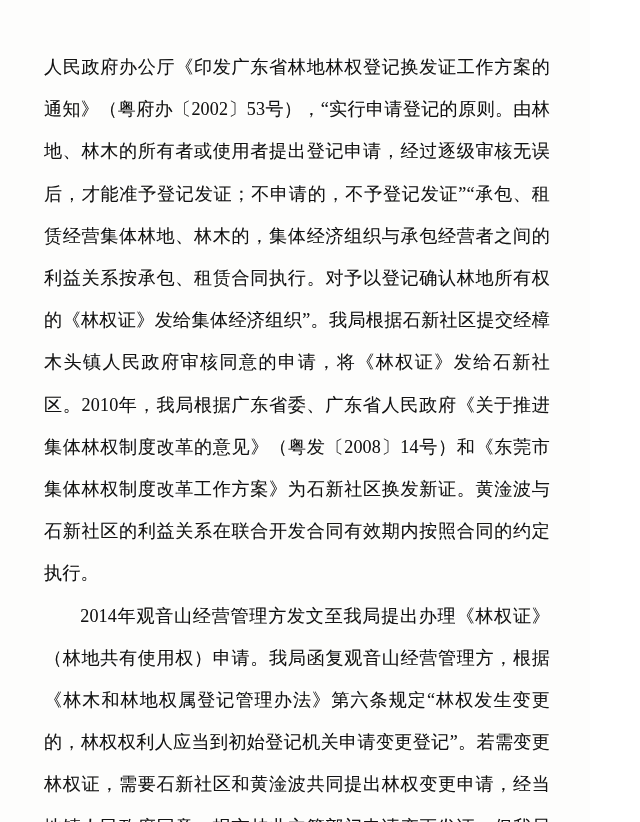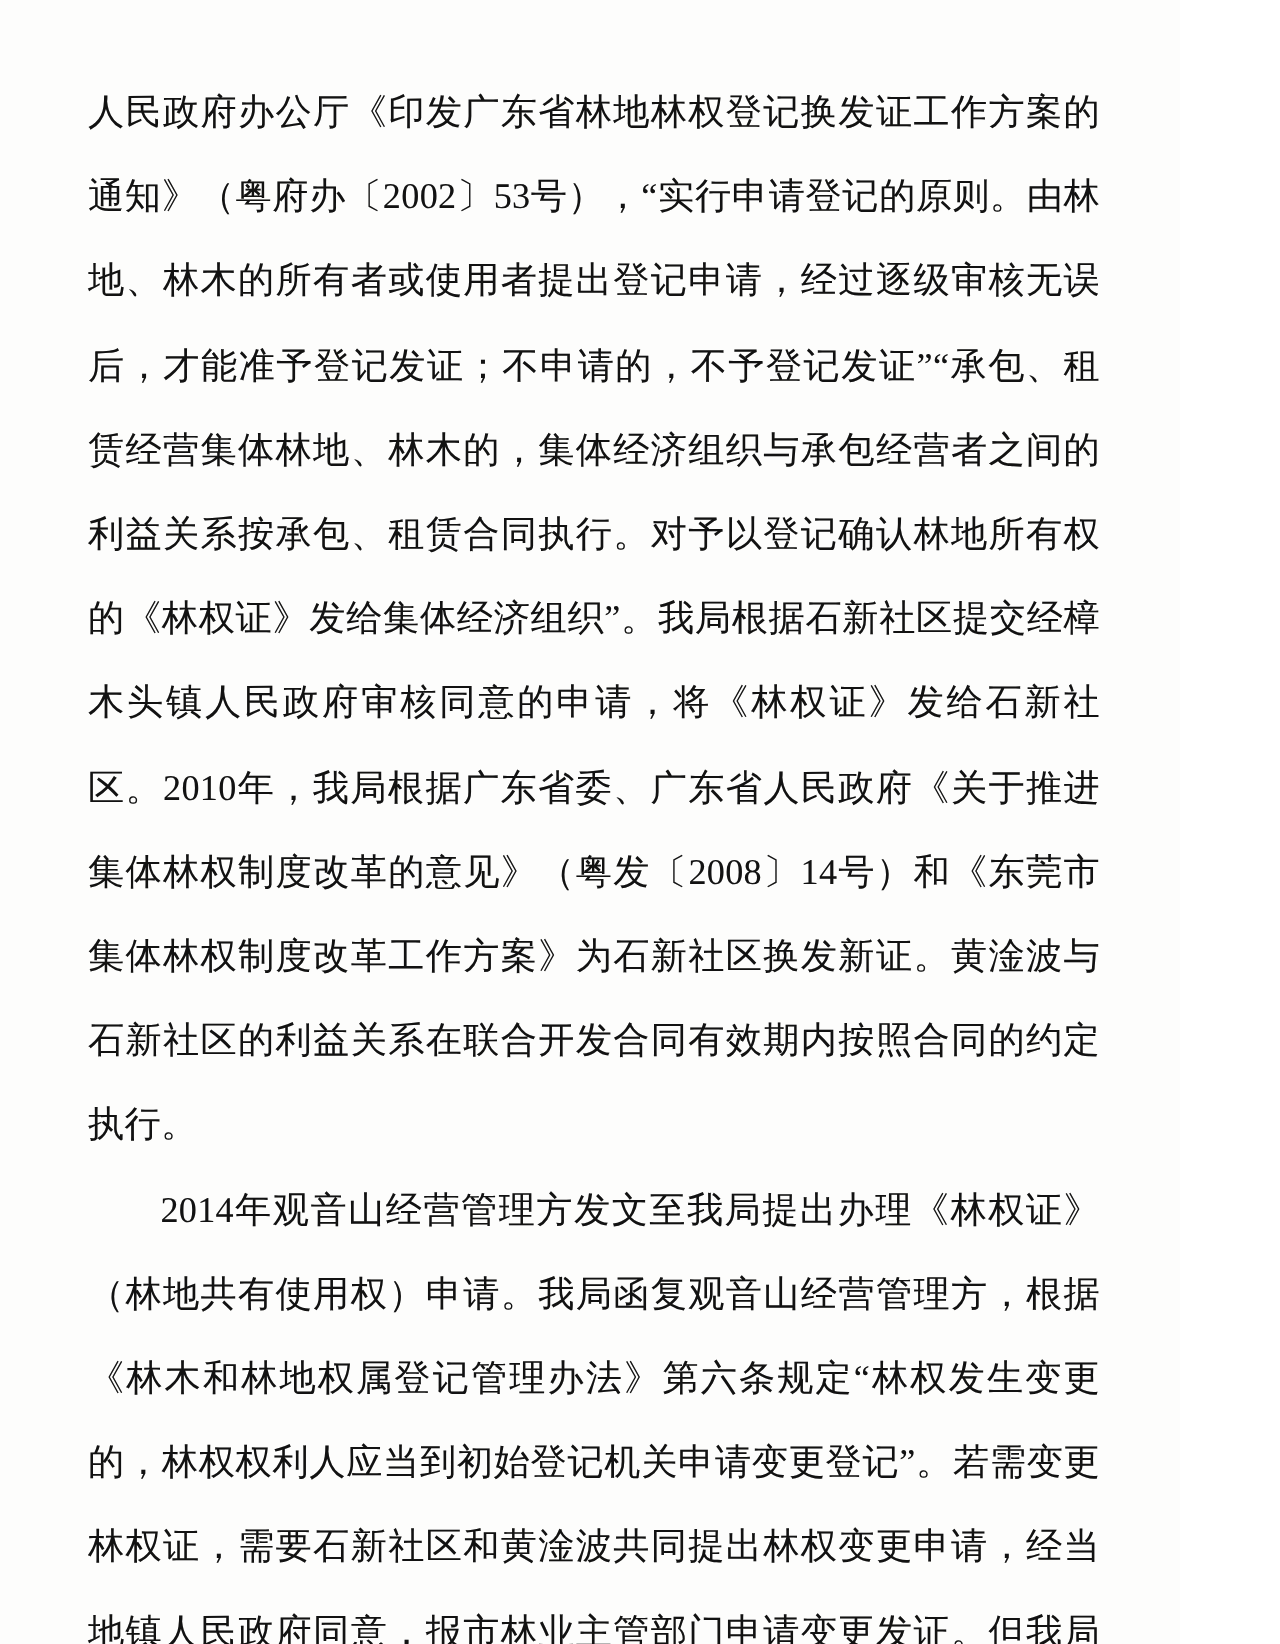--- a/index.html
+++ b/index.html
@@ -12,21 +12,21 @@
     background: #ffffff;
     font-family: "Liberation Serif", "DejaVu Serif", serif;
     overflow: hidden;
   }
   .page {
     position: relative;
     width: 590px;
     height: 822px;
     background: #fdfdfc;
     box-sizing: border-box;
-    padding: 35px 40px 18px 44px;
+    padding: 46px 40px 18px 44px;
   }
   .doc-body {
     font-size: 18.1px;
     line-height: 42.2px;
     color: #121212;
     text-align: justify;
     text-justify: inter-character;
     letter-spacing: 0.15px;
   }
   .para {

